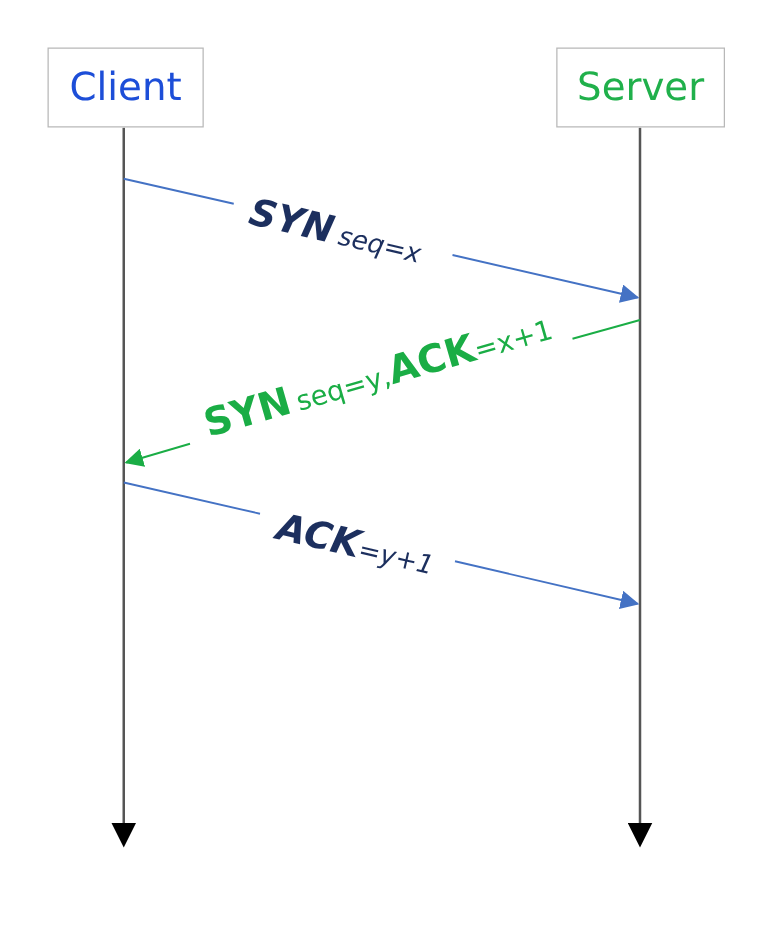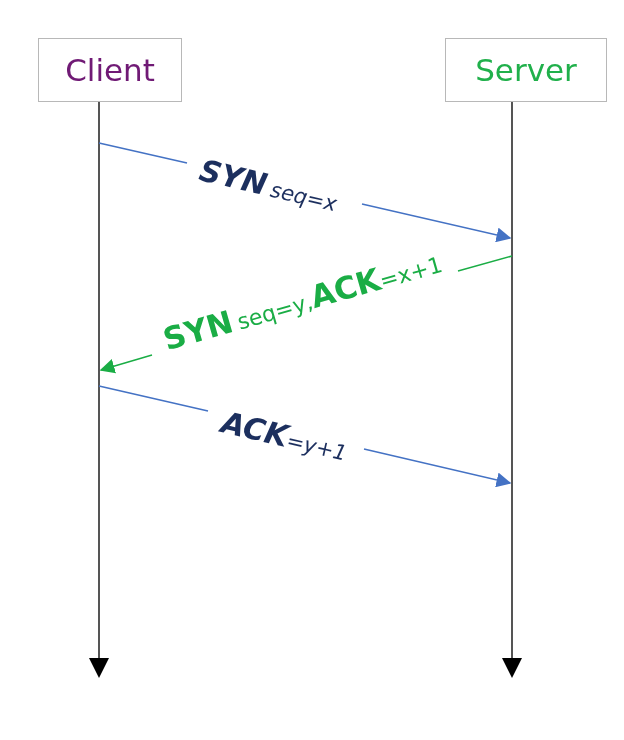--- a/index.html
+++ b/index.html
@@ -1,21 +1,21 @@
 <!DOCTYPE html>
 <html><head>
 <meta charset="utf-8">
 <style>
   html, body { margin: 0; padding: 0; background: #ffffff; }
   body { width: 624px; height: 740px; position: relative; overflow: hidden;
          font-family: "DejaVu Sans", "Liberation Sans", sans-serif; }
   .box { position: absolute; background: #fff; border: 1.5px solid #b8b8b8; box-sizing: border-box;
          display: flex; align-items: center; justify-content: center; font-size: 31px; }
-  #client-box { left: 38px; top: 38px; width: 144px; height: 64px; color: #701a75; align-items: center; }
-  #server-box { left: 445px; top: 38px; width: 162px; height: 64px; color: #20b04b; }
+  #client-box { left: 38px; top: 38px; width: 125px; height: 64px; color: #1d4ed8; align-items: center; }
+  #server-box { left: 445px; top: 38px; width: 135px; height: 64px; color: #20b04b; }
   svg { position: absolute; left: 0; top: 0; }
   .lbl { position: absolute; white-space: nowrap; transform-origin: left center; }
   .navy { color: #1c2f5e; }
   .green { color: #1aad45; }
   .big { font-weight: bold; font-style: italic; font-size: 30px; }
   .bigup { font-weight: bold; font-size: 31px; }
   .small { font-style: italic; font-size: 21px; }
   .smallup { font-size: 22px; }
 </style>
 </head>

